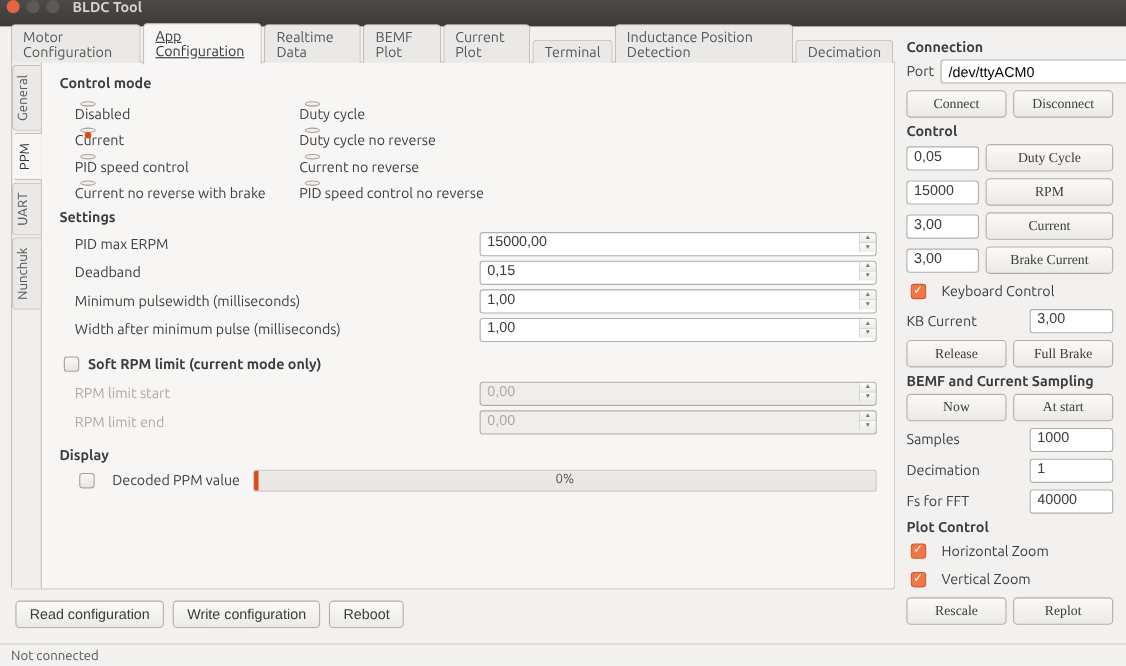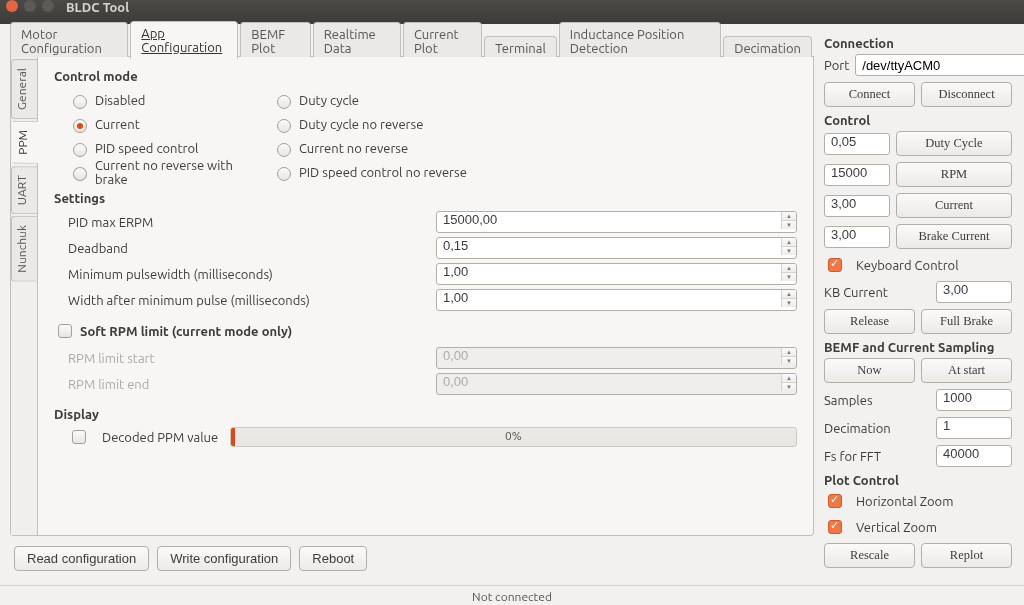--- a/index.html
+++ b/index.html
@@ -138,22 +138,22 @@
   }
   .radio-grid {
     display: grid;
     grid-template-columns: 200px 260px;
     gap: 2px 4px;
     margin-left: 14px;
     margin-bottom: 8px;
   }
   .radio-item {
     display: flex;
-    align-items: center;
     height: 22px;
+    flex-direction: column;
   }
   .radio {
     appearance: none;
     width: 14px;
     height: 14px;
     border-radius: 50%;
     border: 1px solid #a79f96;
     background: linear-gradient(to bottom, #fafafa, #e7e5e2);
     margin-right: 8px;
     position: relative;
@@ -328,21 +328,21 @@
     background: #fff;
     box-sizing: border-box;
   }
 
   
   .statusbar {
     height: 20px;
     border-top: 1px solid #d3cfc9;
     background: #f2f1f0;
     display: flex;
-    justify-content: center;
+    justify-content: flex-start;
     align-items: center;
     padding: 0 10px;
     font-size: 12px;
     color: #555;
   }
 </style>
 </head>
 <body>
 
 <div class="titlebar">
@@ -352,22 +352,22 @@
   <span class="title">BLDC Tool</span>
 </div>
 
 <div class="app-body">
 
   <div class="main-col">
 
     <div class="htabs">
       <div class="htab">Motor Configuration</div>
       <div class="htab active">App Configuration</div>
+      <div class="htab">Realtime Data</div>
       <div class="htab">BEMF Plot</div>
-      <div class="htab">Realtime Data</div>
       <div class="htab">Current Plot</div>
       <div class="htab">Terminal</div>
       <div class="htab">Inductance Position Detection</div>
       <div class="htab">Decimation</div>
     </div>
 
     <div class="tab-page">
 
       <div class="vtabs">
         <div class="vtab">General</div>

